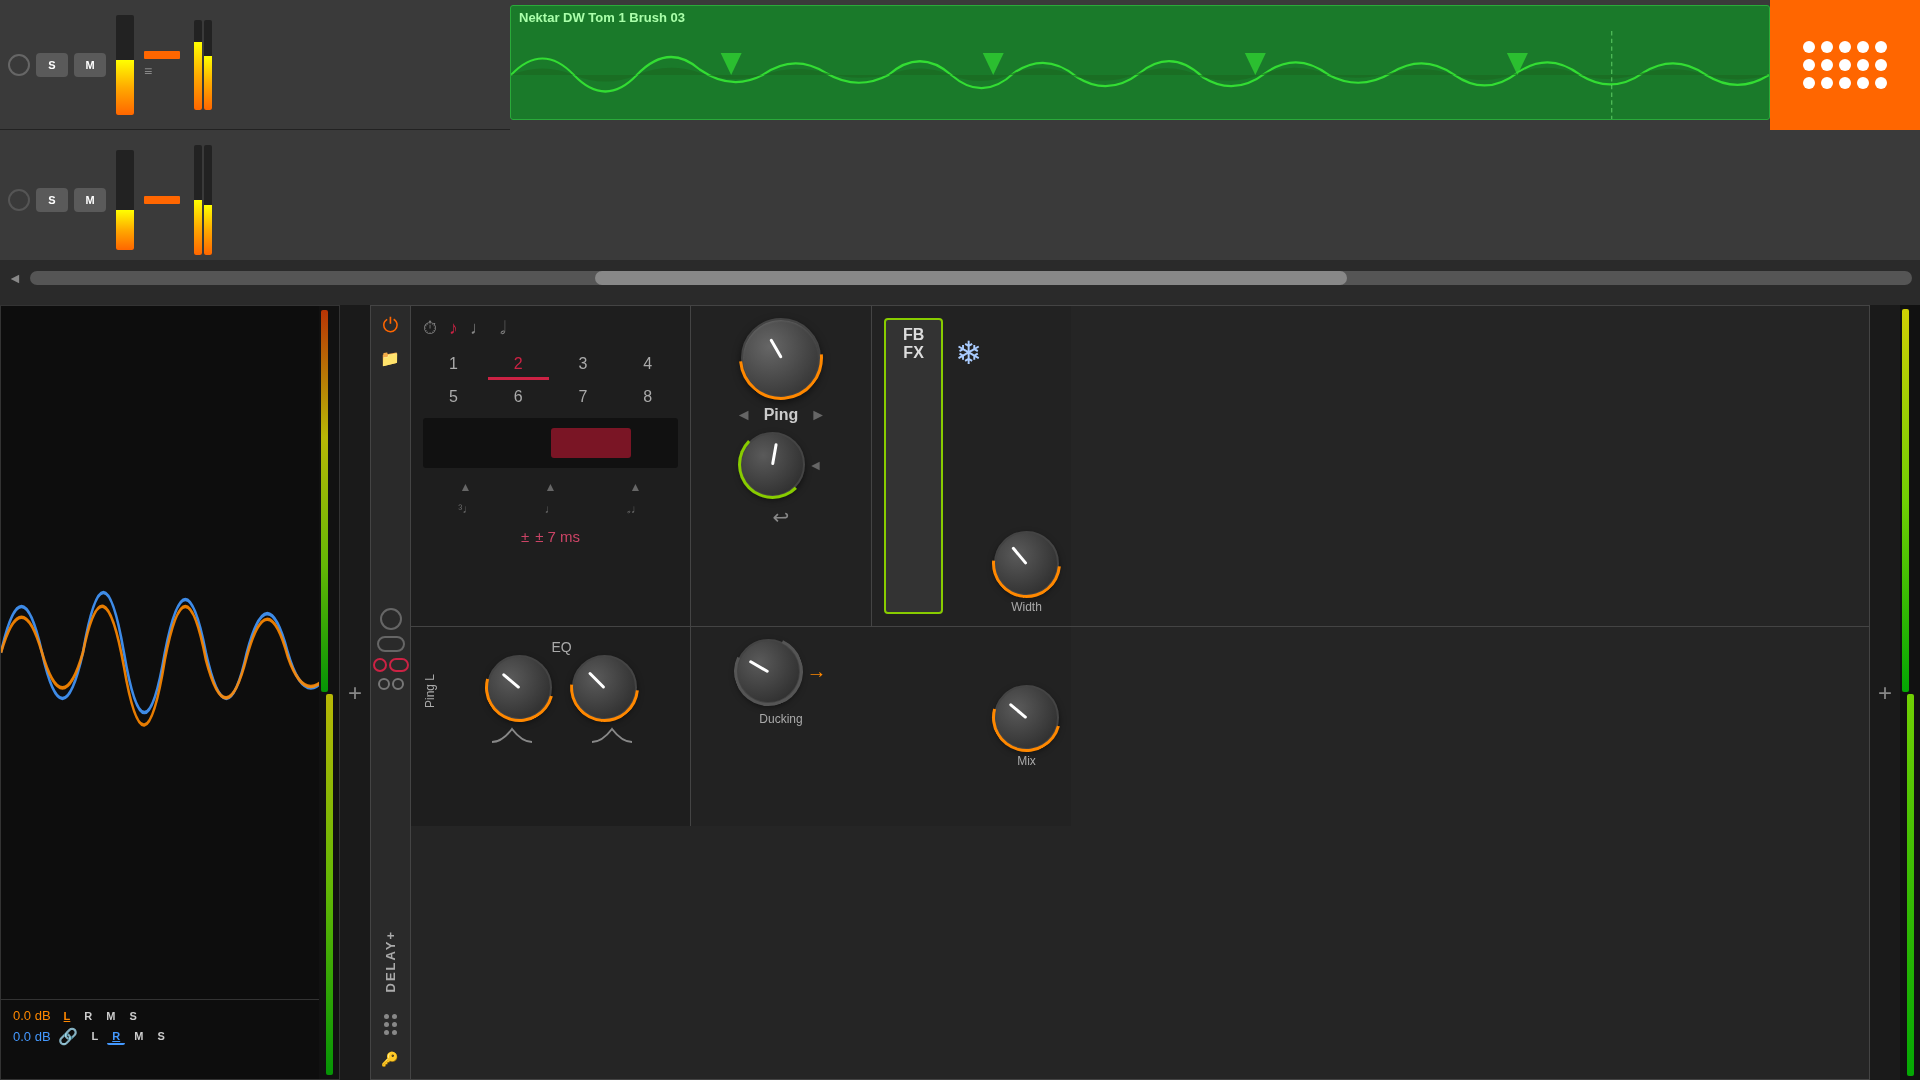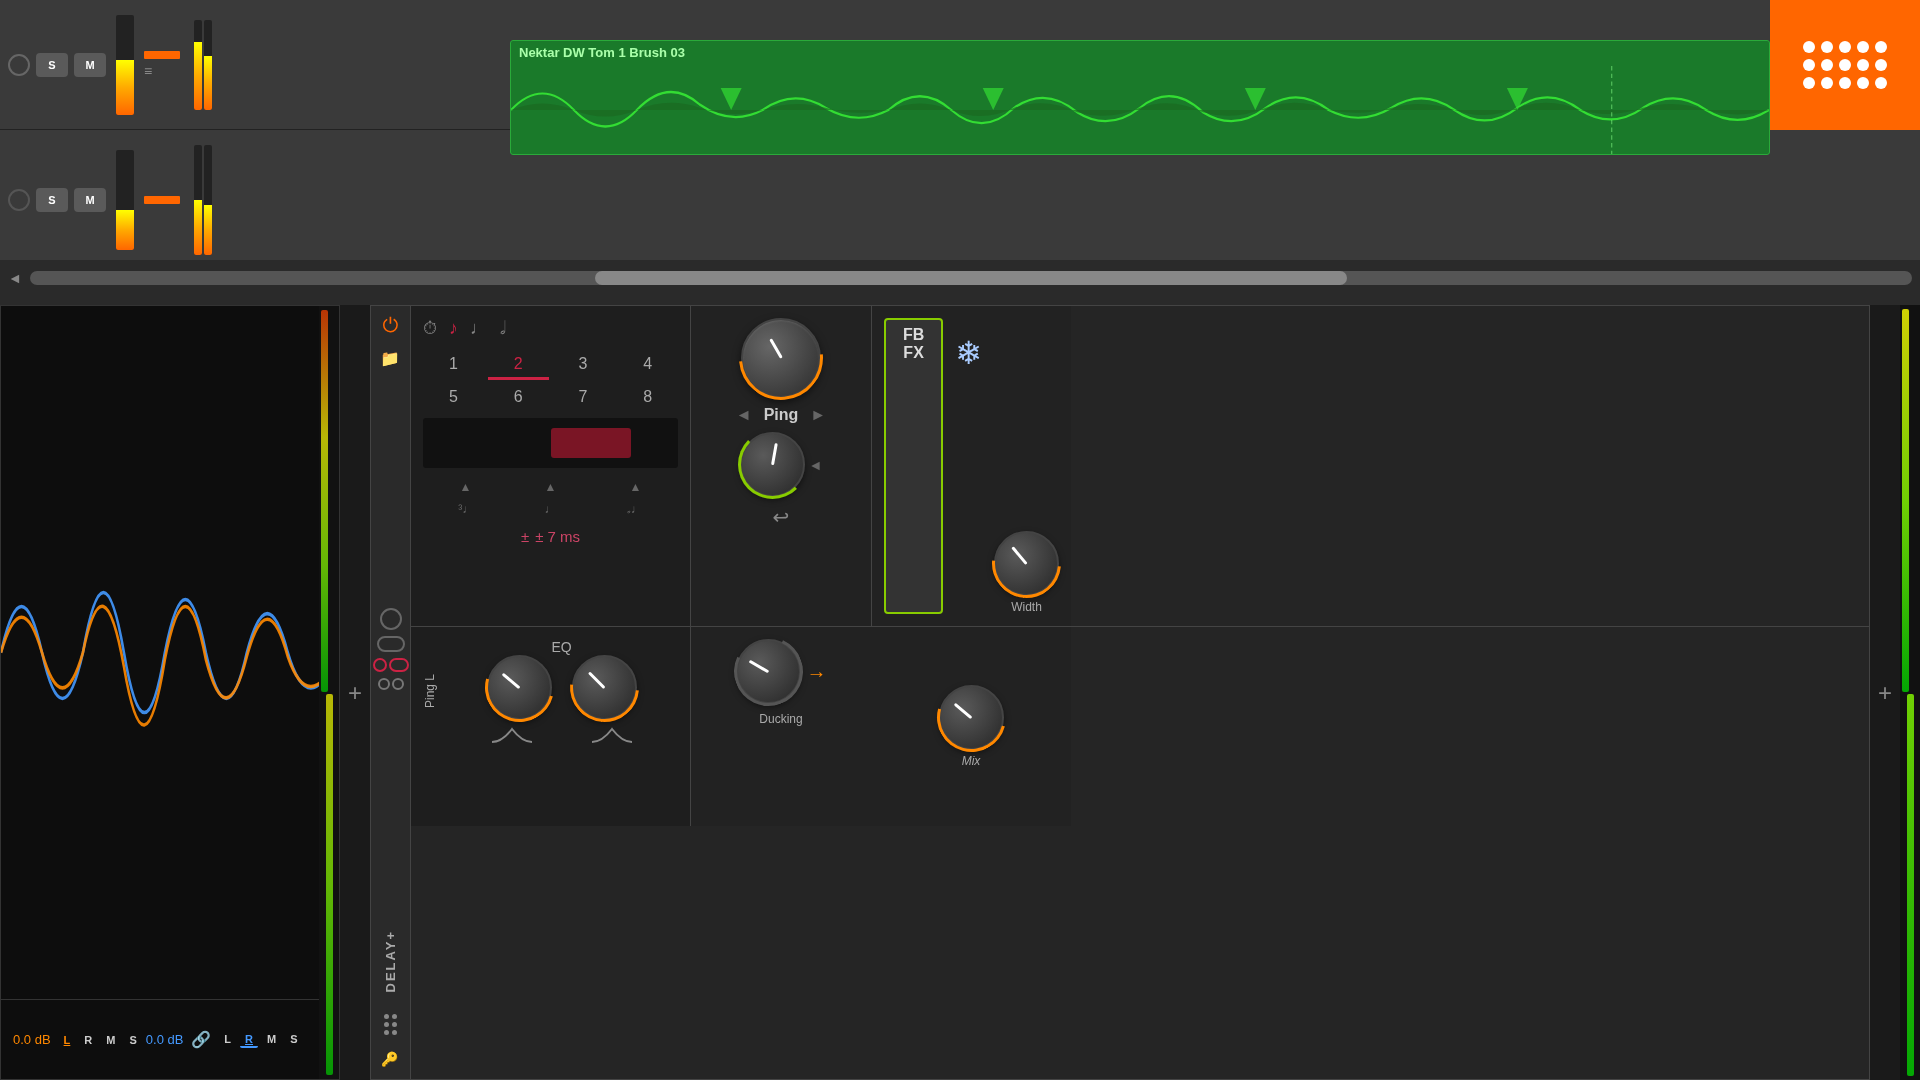--- a/index.html
+++ b/index.html
@@ -91,21 +91,20 @@
     .audio-clip {
       position: absolute;
       top: 5px;
       left: 0;
       right: 150px;
       height: 115px;
       background: #1a7a2a;
       border: 1px solid #2aaa3a;
       border-radius: 3px;
       overflow: hidden;
-      margin-top: 35px;
     }
 
     .clip-title {
       color: #aaffaa;
       font-size: 13px;
       padding: 4px 8px;
       font-weight: bold;
     }
 
     .waveform-area {
@@ -209,20 +208,21 @@
     .waveform-canvas {
       flex: 1;
       position: relative;
       overflow: hidden;
     }
 
     .waveform-bottom {
       height: 80px;
       padding: 8px 12px;
       display: flex;
+      flex-direction: column;
       gap: 4px;
       border-top: 1px solid #333;
     }
 
     .db-row {
       display: flex;
       align-items: center;
       gap: 8px;
       font-size: 13px;
     }
@@ -541,22 +541,21 @@
     }
 
     
     .mix-section {
       width: 200px;
       background: #222;
       padding: 12px;
       display: flex;
       gap: 20px;
       align-items: center;
-      justify-content: center;
-      font-style: italic;
+      justify-content: flex-end;
     }
 
     
     .icon-power { color: #ff6600; font-size: 20px; }
     .icon-folder { color: #888; font-size: 16px; }
 
     .channel-o {
       width: 14px;
       height: 14px;
       border-radius: 50%;

